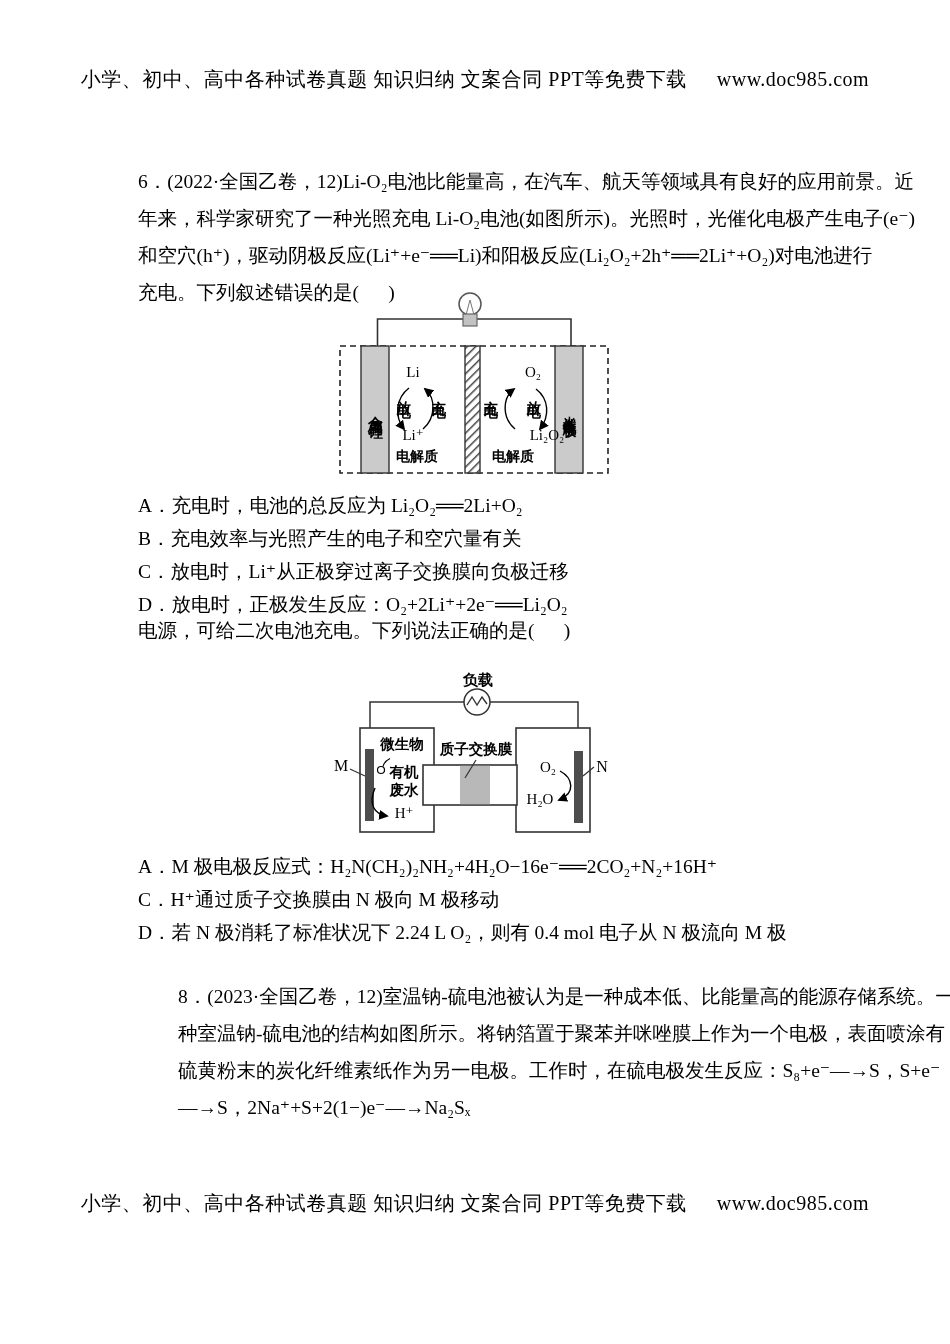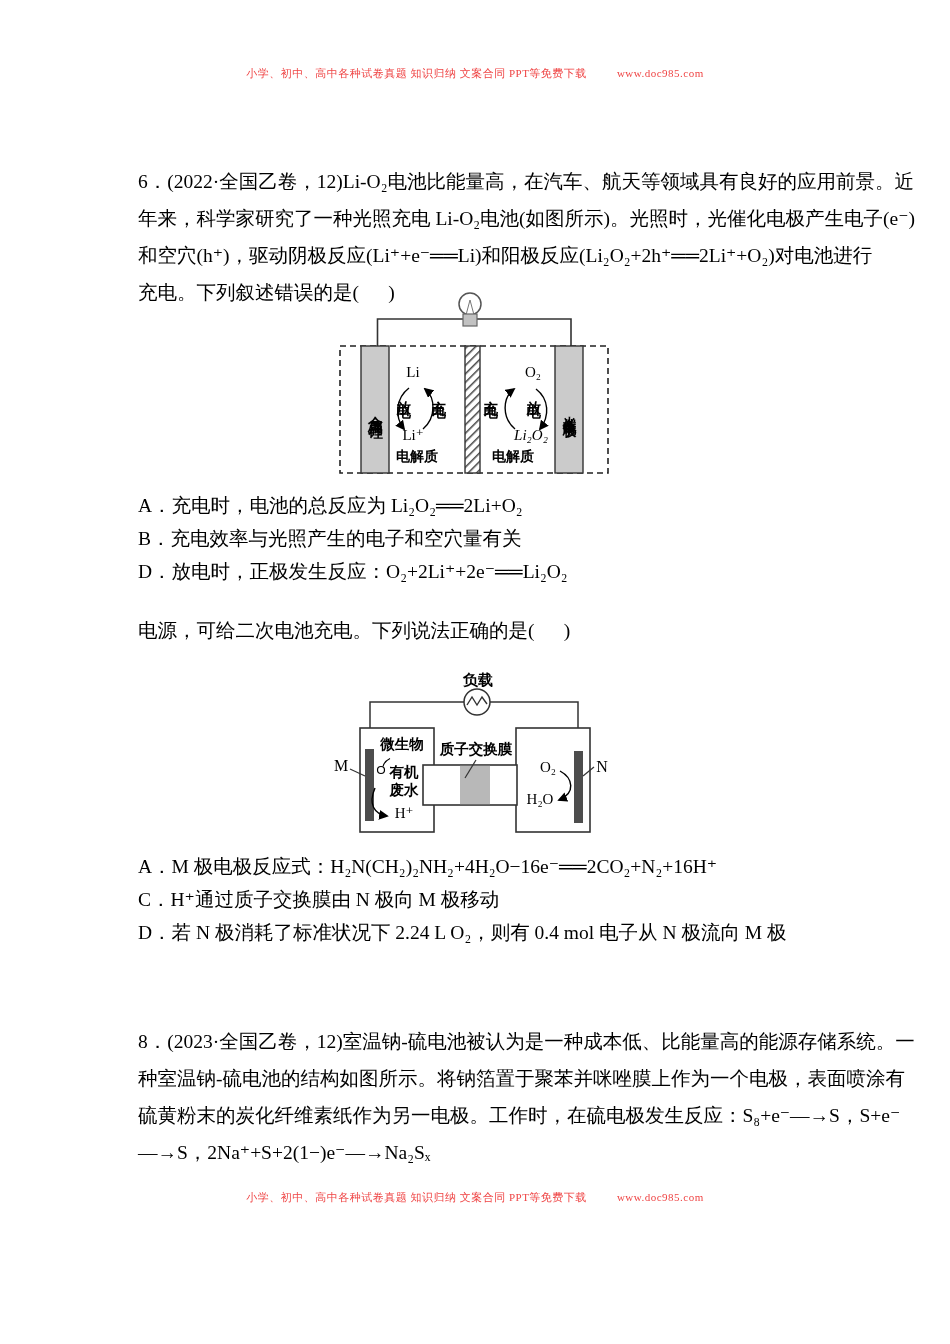--- a/index.html
+++ b/index.html
@@ -1,18 +1,18 @@
 <!DOCTYPE html>
 <html><head>
 <meta charset="utf-8">
 <style>
   html,body{margin:0;padding:0;background:#e8e8e8;}
   .page{position:relative;width:950px;height:1344px;background:#ffffff;overflow:hidden;
         font-family:"Liberation Serif","DejaVu Serif",serif;color:#000;}
-  .hf{position:absolute;left:0;width:950px;text-align:center;font-size:11px;color:#ef4444;
+  .hf{position:absolute;left:0;width:950px;text-align:center;font-size:20px;color:#000000;
       letter-spacing:0.5px;white-space:nowrap;}
   .hf .url{margin-left:30px;}
   .para{position:absolute;left:138px;width:714px;font-size:19.5px;line-height:37px;}
   .opts{position:absolute;left:138px;width:714px;font-size:19.5px;line-height:33px;}
   .para div,.opts div{white-space:nowrap;}
   
   .diag{position:absolute;}
   .diag svg{position:absolute;left:0;top:0;}
   .dlbl{position:absolute;font-size:15px;line-height:1.15;text-align:center;white-space:nowrap;}
   .cjk{font-weight:700;font-size:14.5px;font-family:"Liberation Serif","DejaVu Serif",serif;}
@@ -68,34 +68,35 @@
       <path d="M 177,141 C 164,130 164,110 176,101" fill="none" stroke="#000" stroke-width="1.4" marker-end="url(#arrow)"></path>
       <path d="M 198,101 C 211,111 212,128 202,141" fill="none" stroke="#000" stroke-width="1.4" marker-end="url(#arrow)"></path>
     </svg>
 
     <div class="elabel cjk" style="left:23px;top:58px;width:28px;height:127px;font-size:15px;">金属锂</div>
     <div class="elabel cjk" style="left:217px;top:58px;width:28px;height:127px;font-size:13.5px;letter-spacing:2px;">光催化电极</div>
 
     <div class="dlbl" style="left:58px;top:76px;width:34px;">Li</div>
     <div class="dlbl" style="left:56px;top:139px;width:38px;">Li⁺</div>
     <div class="dlbl" style="left:178px;top:76px;width:34px;">O₂</div>
-    <div class="dlbl" style="left:168px;top:139px;width:50px;font-style:italic;">Li₂O₂</div>
+    <div class="dlbl" style="left:184px;top:139px;width:50px;">Li₂O₂</div>
 
     <div class="dlbl cjk vert" style="left:57px;top:101px;">放电</div>
     <div class="dlbl cjk vert" style="left:92px;top:101px;">充电</div>
     <div class="dlbl cjk vert" style="left:144px;top:101px;">充电</div>
     <div class="dlbl cjk vert" style="left:187px;top:101px;">放电</div>
 
     <div class="dlbl cjk" style="left:52px;top:161px;width:54px;font-size:14px;">电解质</div>
     <div class="dlbl cjk" style="left:148px;top:161px;width:54px;font-size:14px;">电解质</div>
   </div>
 
   <div class="opts" style="top:489px;">
     <div>A．充电时，电池的总反应为 Li₂O₂══2Li+O₂</div>
     <div>B．充电效率与光照产生的电子和空穴量有关</div>
+    <div>C．放电时，Li⁺从正极穿过离子交换膜向负极迁移</div>
     <div>D．放电时，正极发生反应：O₂+2Li⁺+2e⁻══Li₂O₂</div>
   </div>
 
   <div class="para" style="top:612px;">
     <div>电源，可给二次电池充电。下列说法正确的是(&nbsp;&nbsp;&nbsp;&nbsp;&nbsp;&nbsp;)</div>
   </div>
 
   <div class="diag" style="left:330px;top:672px;width:300px;height:175px;">
     <svg width="300" height="175" viewBox="0 0 300 175">
 
@@ -136,21 +137,21 @@
     <div class="dlbl" style="left:204px;top:87px;width:28px;">O₂</div>
     <div class="dlbl" style="left:192px;top:119px;width:36px;">H₂O</div>
   </div>
 
   <div class="opts" style="top:850px;">
     <div>A．M 极电极反应式：H₂N(CH₂)₂NH₂+4H₂O−16e⁻══2CO₂+N₂+16H⁺</div>
     <div>C．H⁺通过质子交换膜由 N 极向 M 极移动</div>
     <div>D．若 N 极消耗了标准状况下 2.24 L O₂，则有 0.4 mol 电子从 N 极流向 M 极</div>
   </div>
 
-  <div class="para" style="top:1023px;">
+  <div class="para" style="top:978px;margin-left:40px;">
     <div>8．(2023·全国乙卷，12)室温钠-硫电池被认为是一种成本低、比能量高的能源存储系统。一</div>
     <div>种室温钠-硫电池的结构如图所示。将钠箔置于聚苯并咪唑膜上作为一个电极，表面喷涂有</div>
     <div>硫黄粉末的炭化纤维素纸作为另一电极。工作时，在硫电极发生反应：S₈+e⁻—→S，S+e⁻</div>
     <div>—→S，2Na⁺+S+2(1−)e⁻—→Na₂Sₓ</div>
   </div>
 
   <div class="hf" style="top:1190px;">
     <span>小学、初中、高中各种试卷真题 知识归纳 文案合同 PPT等免费下载</span><span class="url">www.doc985.com</span>
   </div>
 

